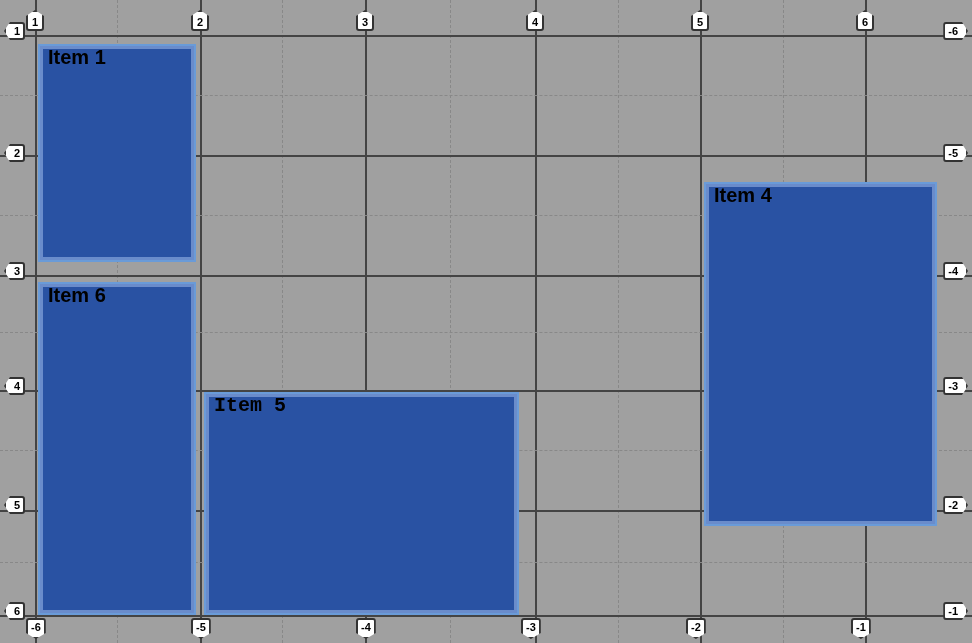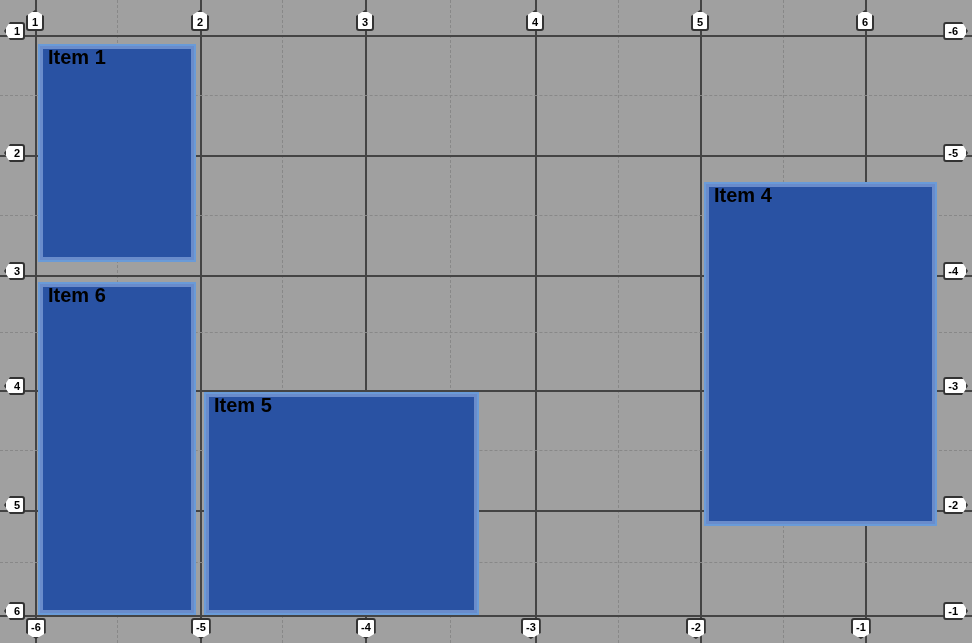--- a/index.html
+++ b/index.html
@@ -169,21 +169,21 @@
   <div class="grid-item" style="left: 38px; top: 44px; width: 158px; height: 218px;">
     <span class="item-label">Item 1</span>
   </div>
 
 
 
   <div class="grid-item" style="left: 704px; top: 162px; width: 233px; height: 344px; margin-top: 20px;">
     <span class="item-label">Item 4</span>
   </div>
 
-  <div class="grid-item" style="left: 204px; top: 392px; width: 275px; height: 223px;">
+  <div class="grid-item" style="left: 204px; top: 392px; width: 315px; height: 223px; font-family: Liberation Mono, monospace;">
     <span class="item-label">Item 5</span>
   </div>
 
   <div class="grid-item" style="left: 38px; top: 282px; width: 158px; height: 333px;">
     <span class="item-label">Item 6</span>
   </div>
 
 </div>
 
 </body></html>

